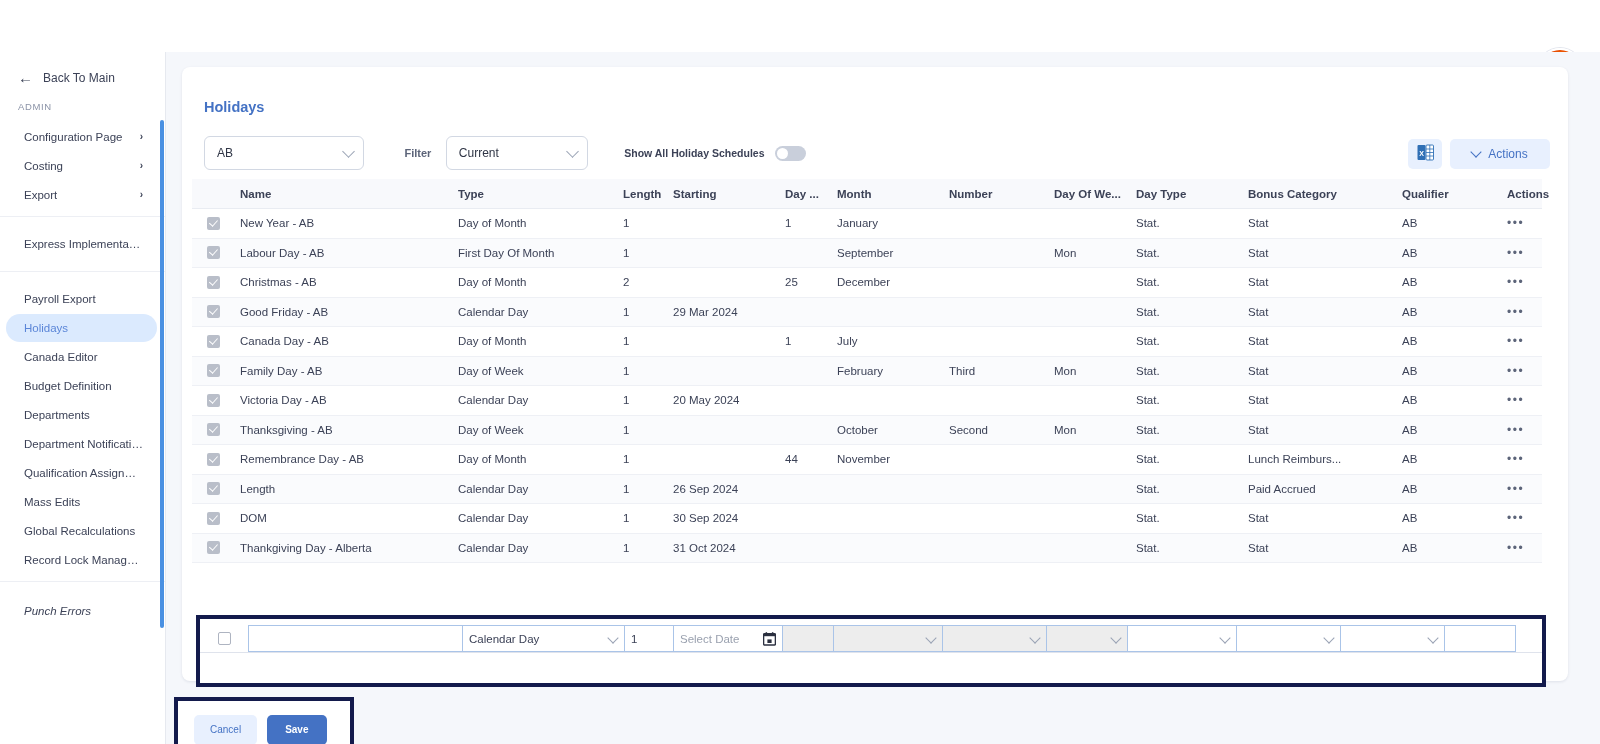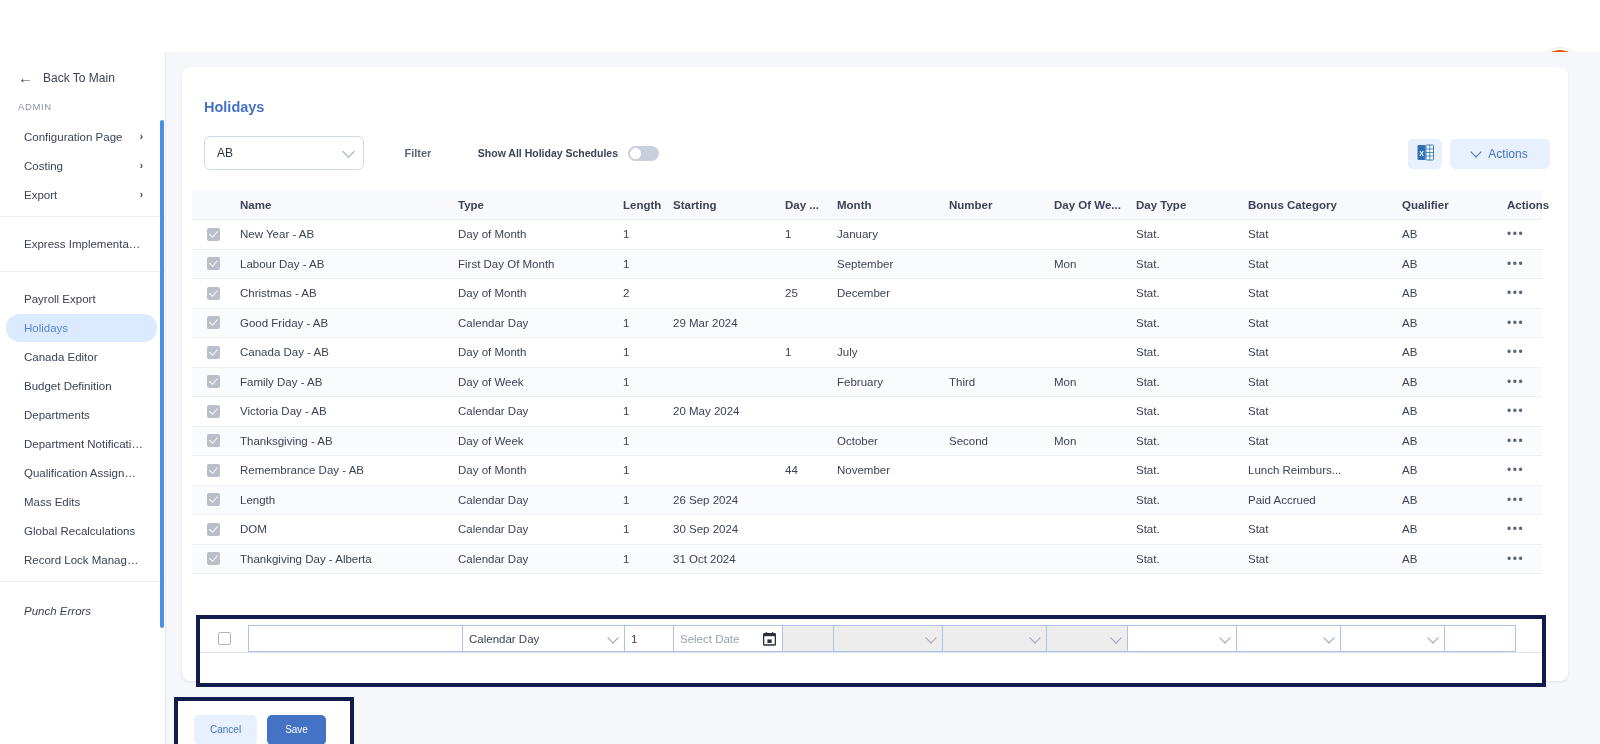--- a/index.html
+++ b/index.html
@@ -129,21 +129,21 @@
     display: flex; align-items: center; justify-content: center; gap: 8px;
     cursor: pointer;
   }
   #actions-btn .chev-d2 {
     width: 8px; height: 8px; border-right: 1.7px solid #4472c4; border-bottom: 1.7px solid #4472c4;
     transform: rotate(45deg); margin-top: -4px;
   }
   #actions-btn .lbl { font-size: 12px; color: #4472c4; }
 
   
-  #table { position: absolute; left: 10px; top: 123px; width: 1350px; }
+  #table { position: absolute; left: 10px; top: 112px; width: 1350px; }
   .trow { display: flex; align-items: center; height: 29.5px; }
   .thead { background: #f8f9fc; height: 30px; border-bottom: 1px solid #e9ecf2; }
   .thead .cell { font-size: 11.5px; color: #3c4257; font-weight: bold; }
   .tbody .trow { border-bottom: 1px solid #eef0f5; }
   .tbody .trow:nth-child(odd) { background: #ffffff; }
   .tbody .trow:nth-child(even) { background: #fafbfd; }
   .cell {
     font-size: 11.5px; color: #3c4257;
     overflow: hidden; white-space: nowrap; text-overflow: ellipsis;
     padding-right: 6px;
@@ -205,21 +205,21 @@
   
   #footer-outline {
     position: absolute; left: 8px; top: 645px;
     width: 180px; height: 65px;
     border: 4px solid #131a4c; background: #ffffff;
     display: flex; align-items: center; padding-left: 16px; gap: 10px;
   }
   .btn { border: none; border-radius: 5px; font-size: 10px; cursor: pointer;
          font-family: "Liberation Sans", sans-serif; height: 30px; }
   #cancel-btn { background: #e8f0fe; color: #4472c4; padding: 0 16px; }
-  #save-btn { background: #4472c4; color: #ffffff; padding: 0 18px; font-weight: normal; }
+  #save-btn { background: #4472c4; color: #ffffff; padding: 0 18px; font-weight: bold; }
 </style>
 </head>
 <body>
 
 <div id="topbar">
   <div id="hamburger">
     <span></span>
     <span></span>
     <span></span>
   </div>
@@ -330,20 +330,24 @@
   <div id="card">
 
     <div id="page-title">Holidays</div>
 
     <div id="toolbar">
       <div class="sel" id="sel-region">
         <span>AB</span>
         <span class="chev-d"></span>
       </div>
       <span id="filter-label">Filter</span>
+      <div class="sel" id="sel-filter">
+        <span>Current</span>
+        <span class="chev-d"></span>
+      </div>
       <span id="toggle-wrap">
         <span id="toggle-label">Show All Holiday Schedules</span>
         <span id="toggle">
           <span class="knob"></span>
         </span>
       </span>
     </div>
 
     <div id="excel-btn">
       <span>

